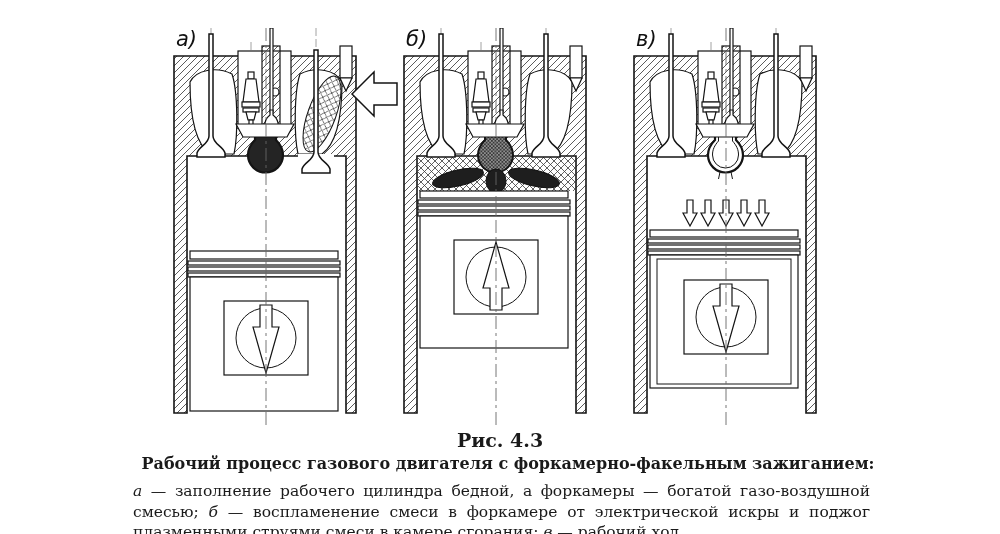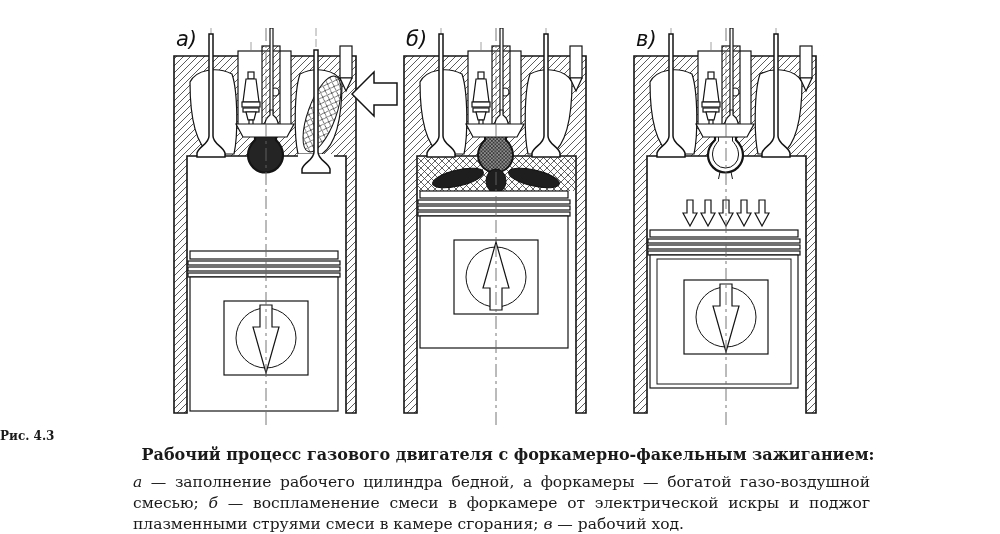--- a/index.html
+++ b/index.html
@@ -19,21 +19,21 @@
   .xhn{fill:url(#xhatch);stroke:none;}
   .stip{fill:url(#stipple);stroke:#141414;stroke-width:2;}
   .darkbulb{fill:#242424;stroke:#141414;stroke-width:2.2;}
   .whitebulb{fill:#fff;stroke:#141414;stroke-width:2.2;}
   .erase{fill:#fff;stroke:none;}
   .cl{fill:none;stroke:#666;stroke-width:0.9;stroke-dasharray:13 4 3 4;}
   .cl2{fill:none;stroke:#8a8a8a;stroke-width:0.8;stroke-dasharray:8 3;}
   .plabel{font:italic 21px "DejaVu Sans", sans-serif;fill:#111;}
   
   .caption{position:absolute;left:0;top:429px;width:1000px;}
-  .fig-num{font-weight:bold;font-size:12px;line-height:1.2;}
+  .fig-num{text-align:center;font-weight:bold;font-size:19px;line-height:1.2;}
   .fig-title{text-align:center;font-weight:bold;font-size:16px;line-height:1.25;margin-top:2px;padding-left:16px;}
   .fig-legend{width:737px;margin:7px 0 0 133px;font-size:15.5px;line-height:1.34;
               text-align:justify;}
   .fig-legend i{font-style:italic;}
 </style>
 </head>
 <body>
 
 <svg width="0" height="0" style="position:absolute" aria-hidden="true">
   <defs>

